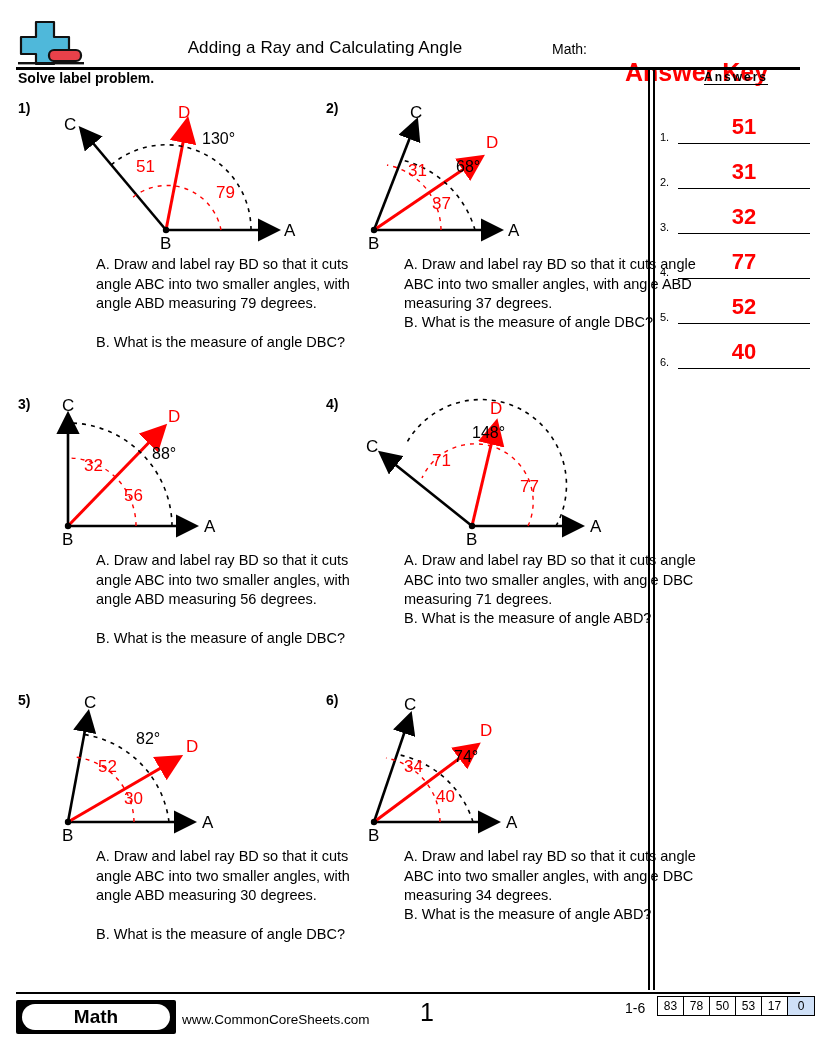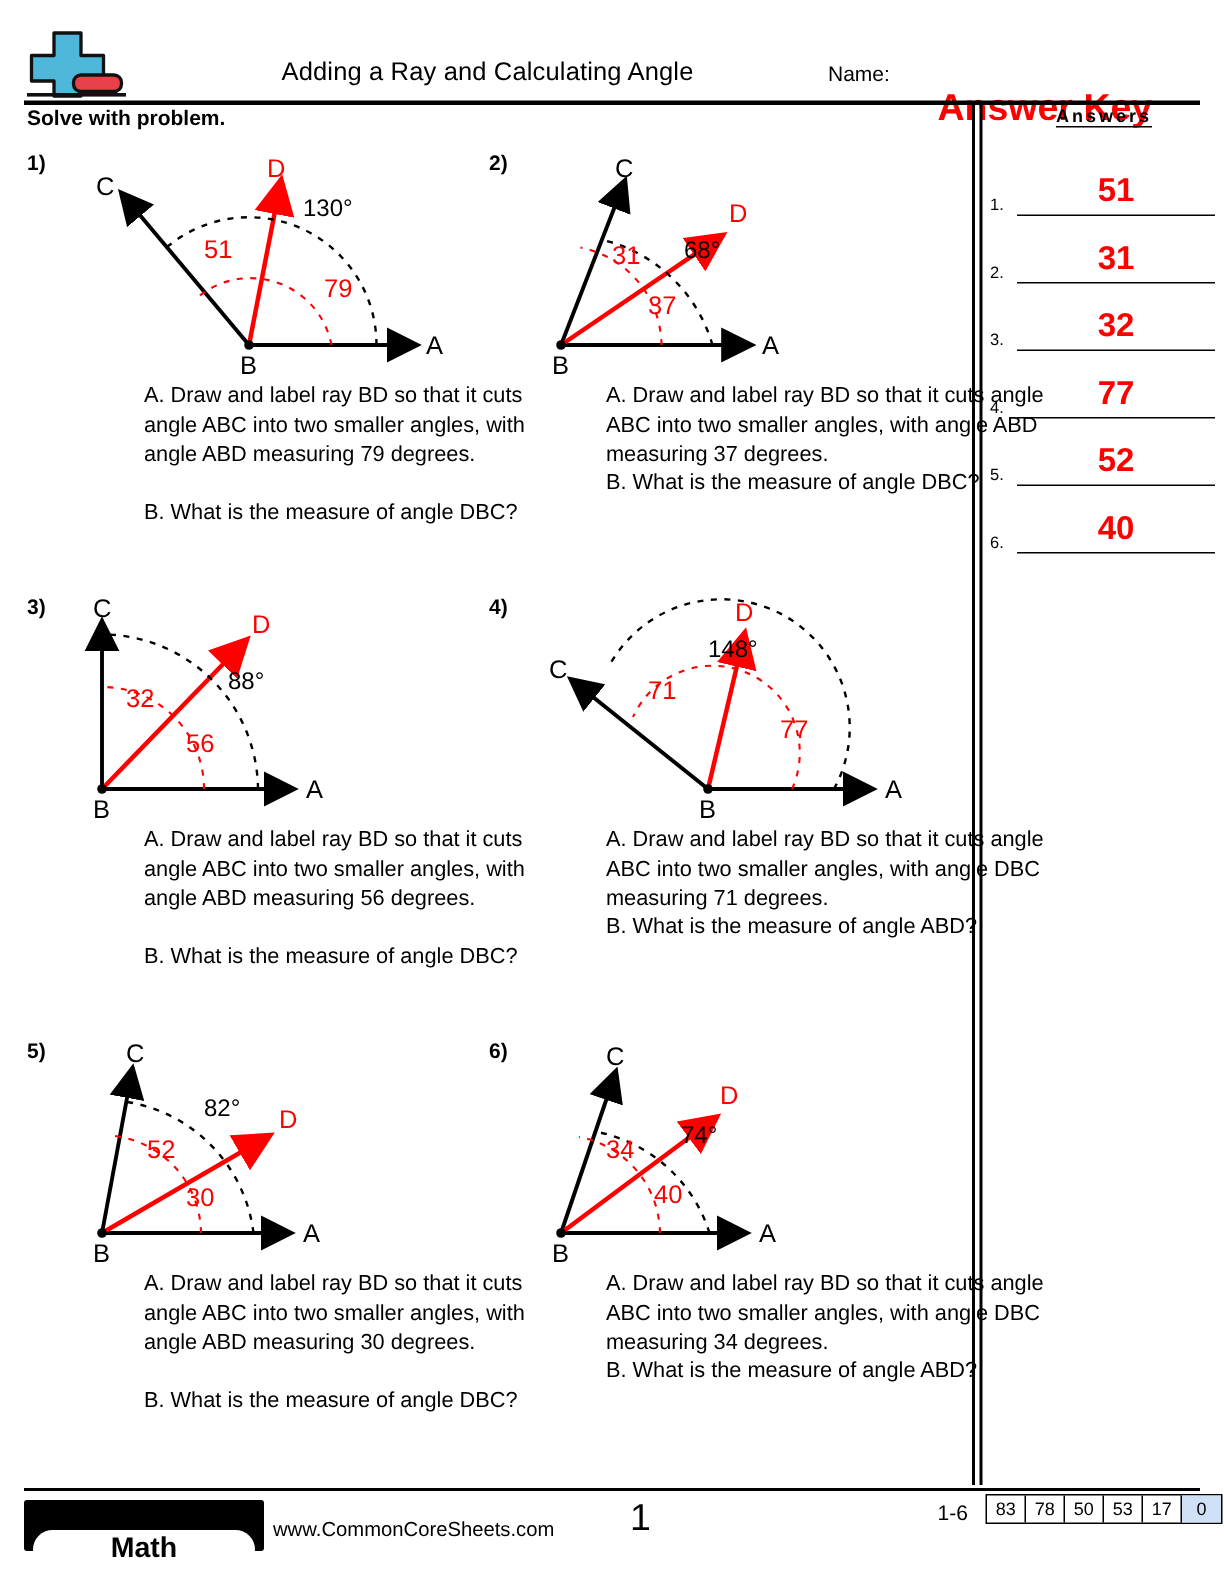--- a/index.html
+++ b/index.html
@@ -58,21 +58,21 @@
   
   .footer { position: absolute; left: 0; top: 990px; width: 816px; height: 66px; }
   .math-badge {
     position: absolute; left: 16px; top: 10px; width: 160px; height: 34px;
     background: #000; border-radius: 2px;
   }
   .math-badge-inner {
     position: absolute; left: 6px; top: 4px; width: 148px; height: 26px;
     background: #fff; border-radius: 13px;
     display: flex; align-items: center; justify-content: center;
-    font-size: 19px; font-weight: bold; margin-top: 16px;
+    font-size: 19px; font-weight: bold;
   }
   .site {
     position: absolute; left: 182px; top: 22px; font-size: 13.5px;
   }
   .page-no {
     position: absolute; left: 420px; top: 8px; font-size: 25px;
   }
   .scale-label { position: absolute; left: 625px; top: 1000px; font-size: 14px; }
   .scale { position: absolute; left: 657px; top: 996px; display: flex; border: 1.2px solid #000; }
   .scale div {
@@ -89,24 +89,24 @@
 
   <div class="header">
     <div class="logo">
       <svg width="70" height="46" viewBox="0 0 70 46">
         <path d="M20 2 H38 V17 H53 V34 H38 V44 H20 V34 H5 V17 H20 Z" fill="#4fb8da" stroke="#111" stroke-width="2.2" stroke-linejoin="round"></path>
         <rect x="33" y="30" width="32" height="11" rx="5" fill="#e8414a" stroke="#111" stroke-width="2.2"></rect>
         <rect x="2" y="42" width="66" height="2.4" fill="#111"></rect>
       </svg>
     </div>
     <div class="title">Adding a Ray and Calculating Angle</div>
-    <div class="name-label">Name:</div>
+    <div class="name-label">Math:</div>
     <div class="answer-key">Answer Key</div>
     <div class="header-rule"></div>
-    <div class="solve">Solve with problem.</div>
+    <div class="solve">Solve label problem.</div>
   </div>
 
   <div class="ans-sep1"></div>
   <div class="ans-sep2"></div>
   <div class="answers-heading">Answers</div>
 
   <div class="ans-row" style="top:102px">
     <span class="ans-num">1.</span>
     <span class="ans-val">51</span>
     <span class="ans-line"></span>

